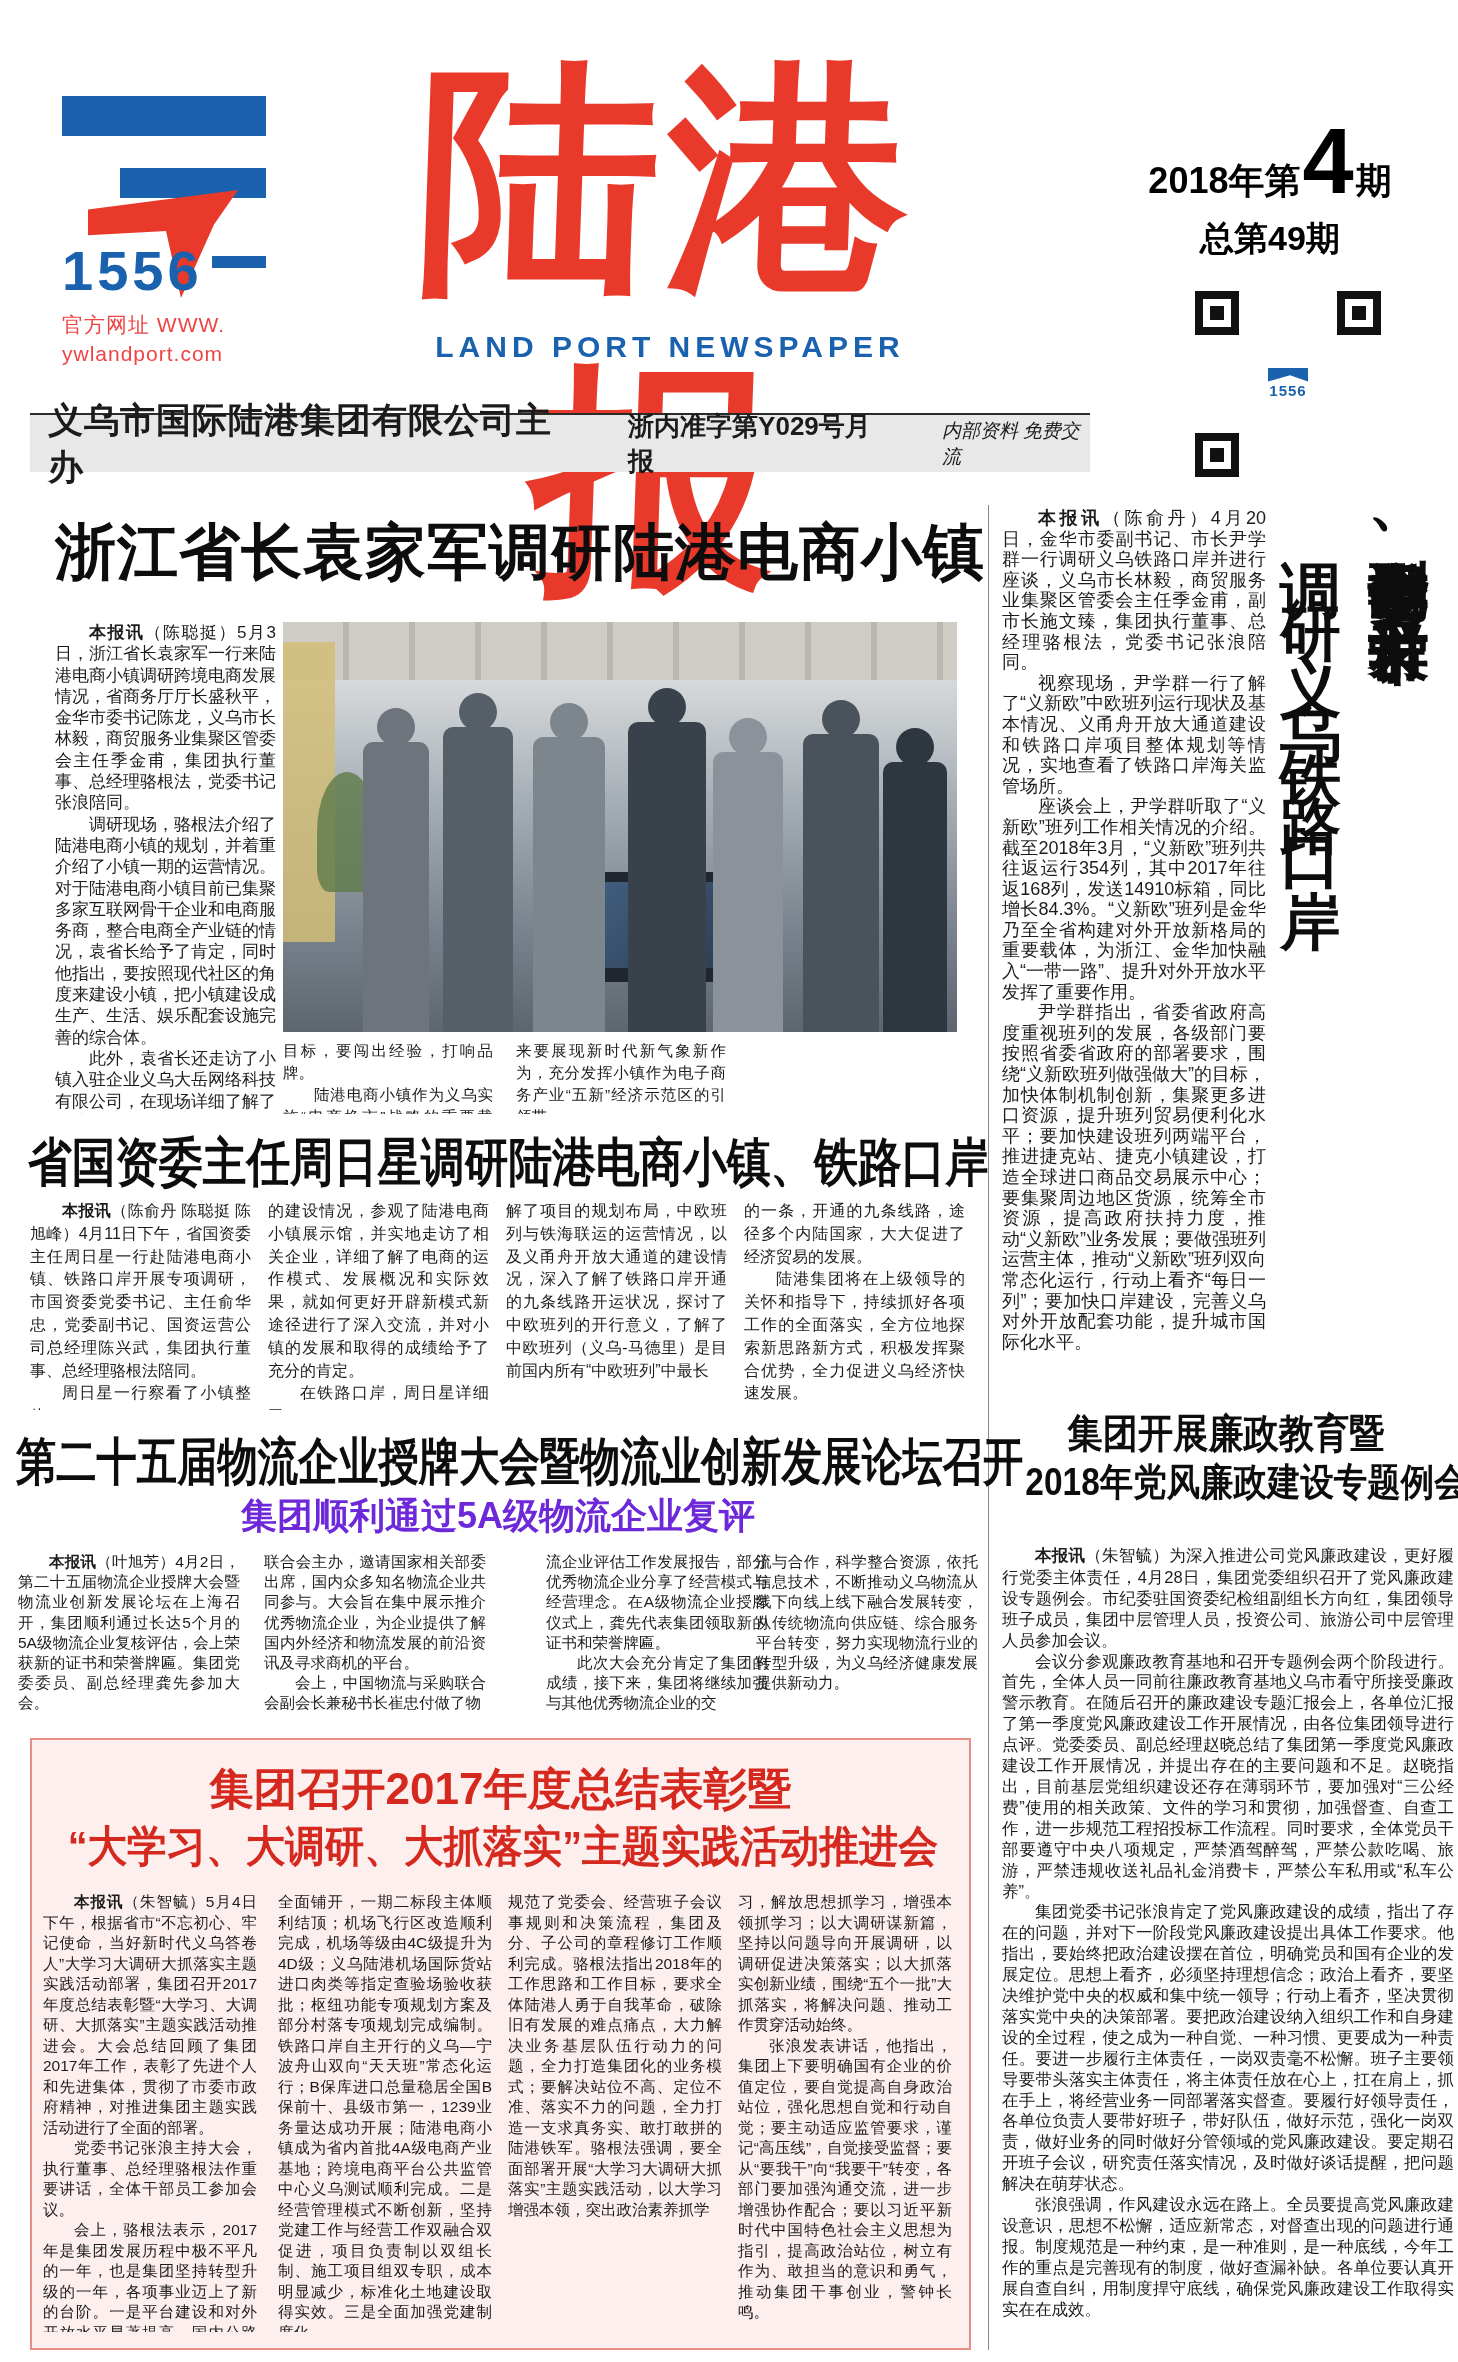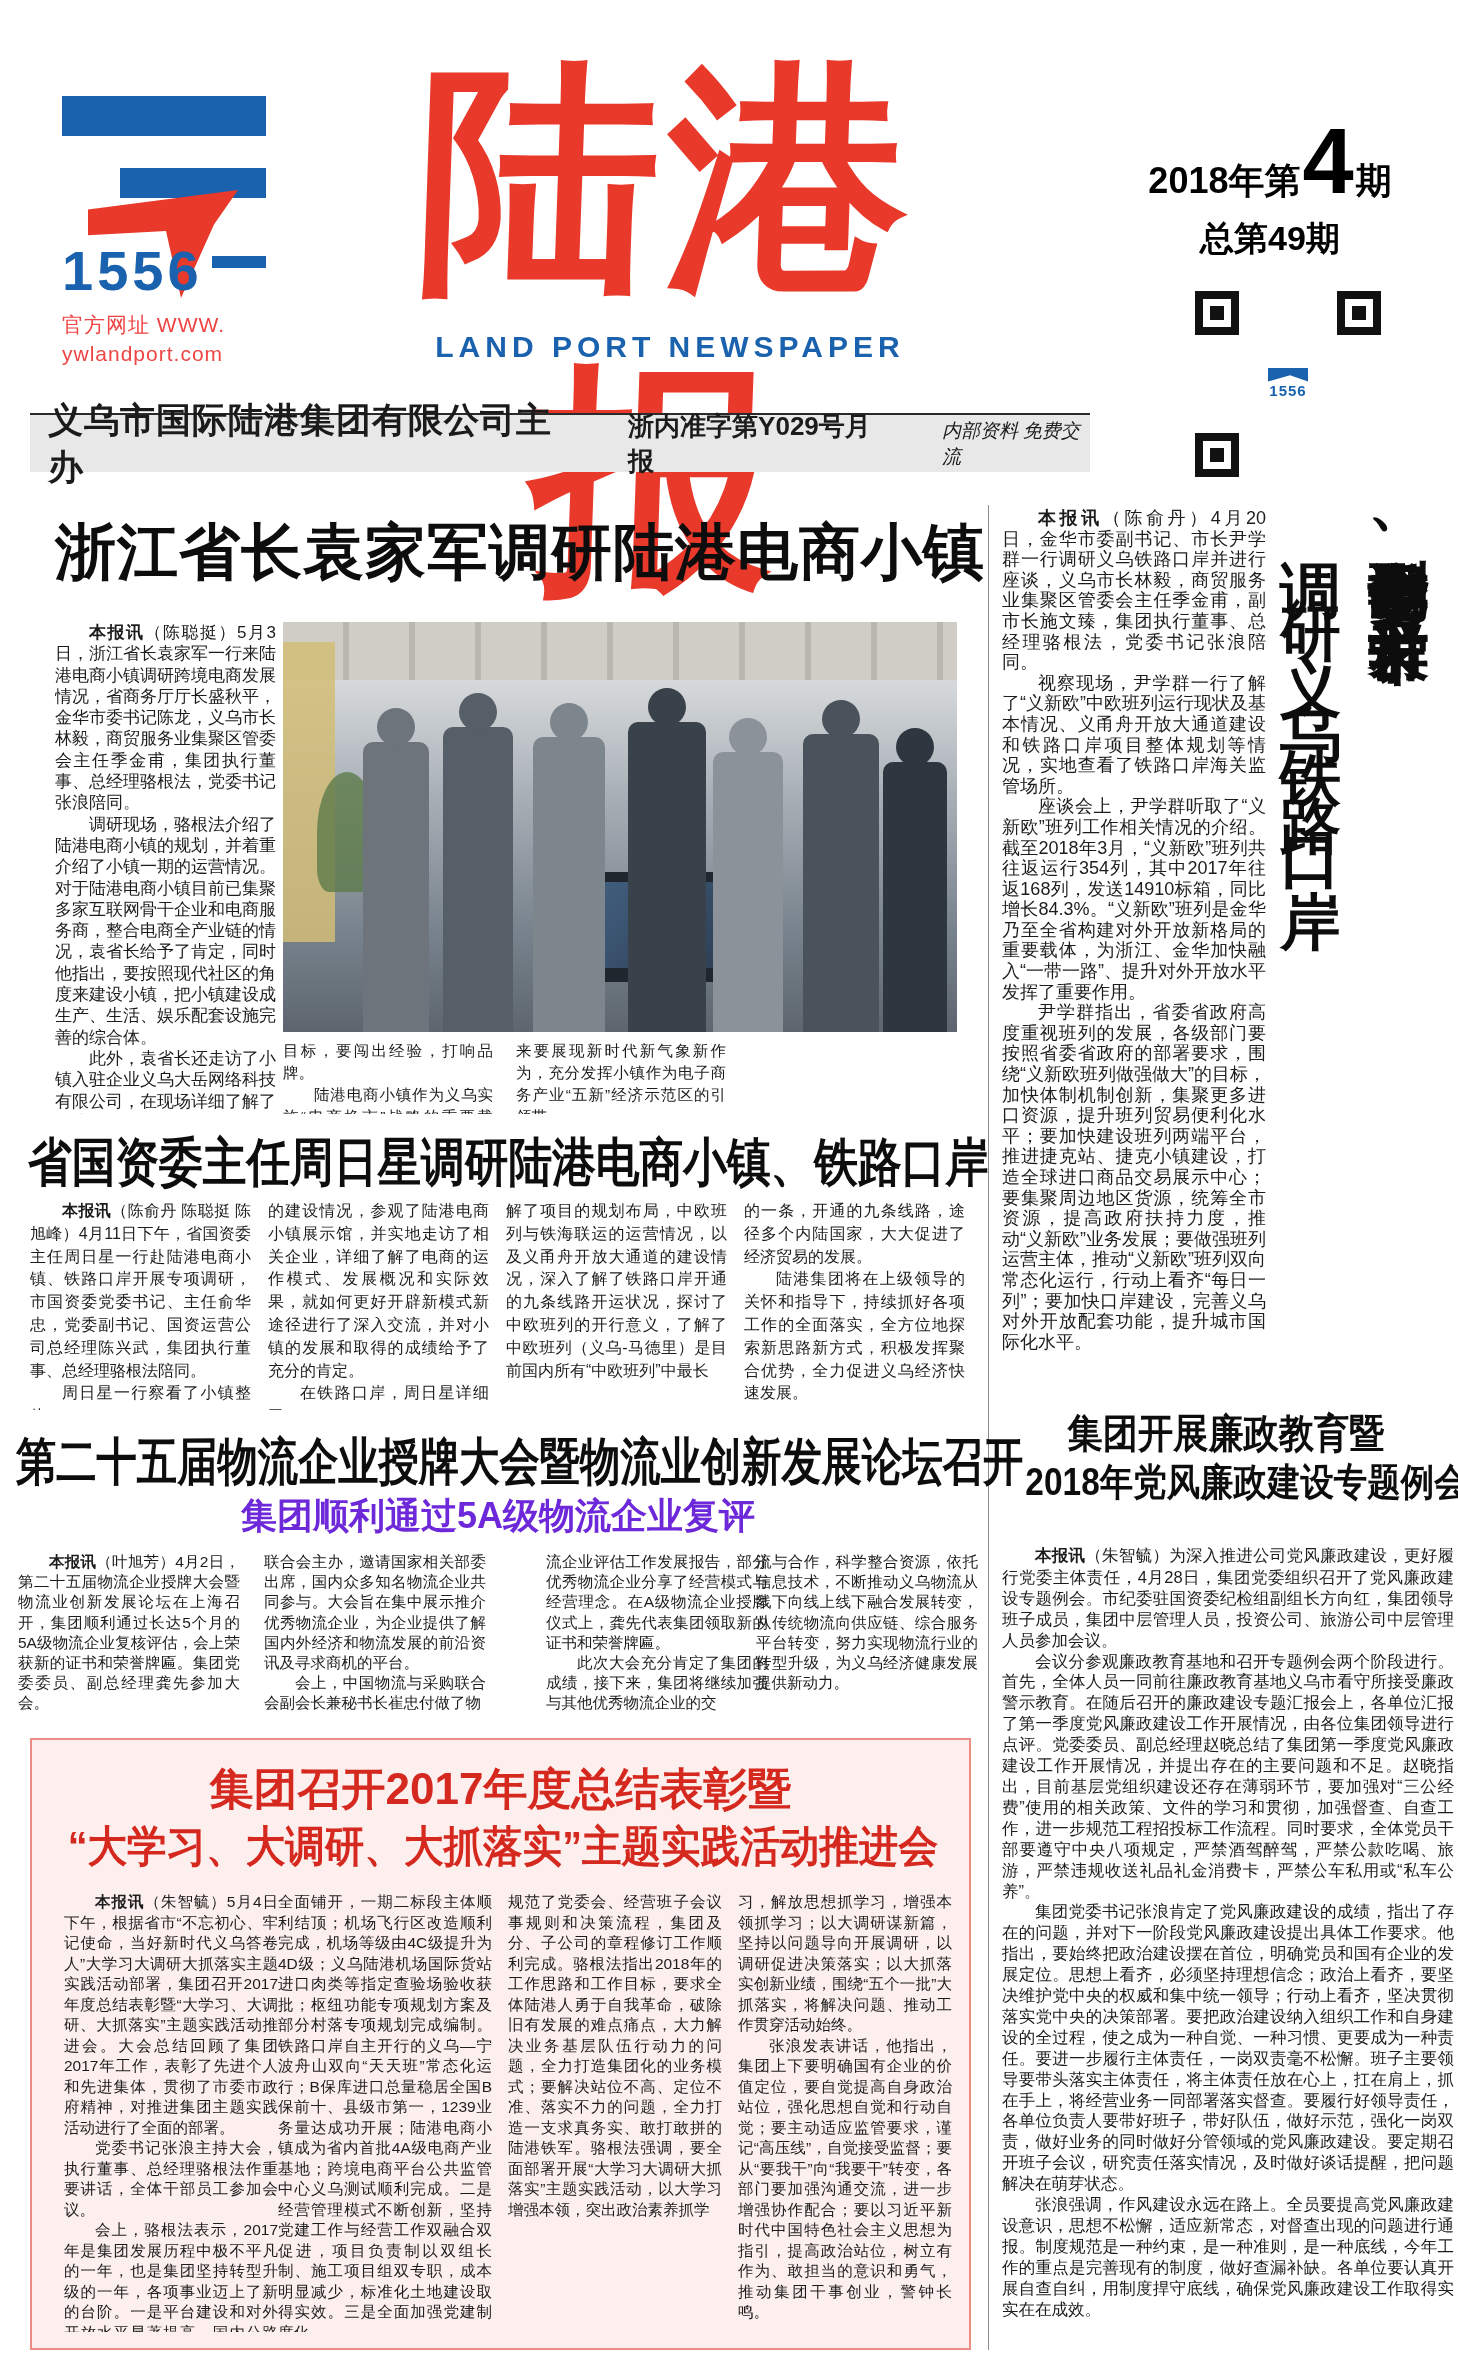--- a/index.html
+++ b/index.html
@@ -79,21 +79,21 @@
   #a5-hl .l1{font-size:40px;line-height:50px;}
   #a5-hl .l2{font-size:38px;line-height:48px;white-space:nowrap;}
   #a5-body{left:1002px;top:1545px;width:452px;height:812px;font-size:16.5px;line-height:20.9px;}
   
   #box{left:30px;top:1738px;width:941px;height:612px;background:#fdefee;
       border:2px solid #ec8d85;box-sizing:border-box;}
   #a6-hl1{left:30px;top:1760px;width:941px;text-align:center;font-size:44px;font-weight:900;color:#d5281e;}
   #a6-hl2{left:30px;top:1818px;width:941px;text-align:center;font-size:43px;font-weight:900;color:#d5281e;
       transform:scaleX(.92);white-space:nowrap;}
   .a6c{top:1892px;width:214px;height:440px;font-size:15.5px;line-height:20.5px;}
-  #a6-c1{left:64px;} #a6-c2{left:278px;} #a6-c3{left:508px;} #a6-c4{left:738px;}
+  #a6-c1{left:43px;} #a6-c2{left:278px;} #a6-c3{left:508px;} #a6-c4{left:738px;}
   
   #photo{left:283px;top:622px;width:674px;height:410px;overflow:hidden;
       background:linear-gradient(180deg,#ece9e2 0%,#d4d7d9 16%,#a8b0b7 42%,#79838d 75%,#5d666f 100%);}
   #photo .beam{position:absolute;left:0;top:0;width:100%;height:58px;
       background:repeating-linear-gradient(90deg,#cfcdc6 0 60px,#b9b7b0 60px 66px);}
   #photo .wall{position:absolute;left:0;top:20px;width:52px;height:300px;background:#d2bd77;opacity:.85;}
   #photo .plant{position:absolute;left:34px;top:150px;width:60px;height:120px;background:#5c7a4a;
       border-radius:50% 50% 20% 20%;opacity:.8;}
   #photo .screen{position:absolute;left:250px;top:250px;width:210px;height:110px;background:#20262e;
       border-radius:4px;}

